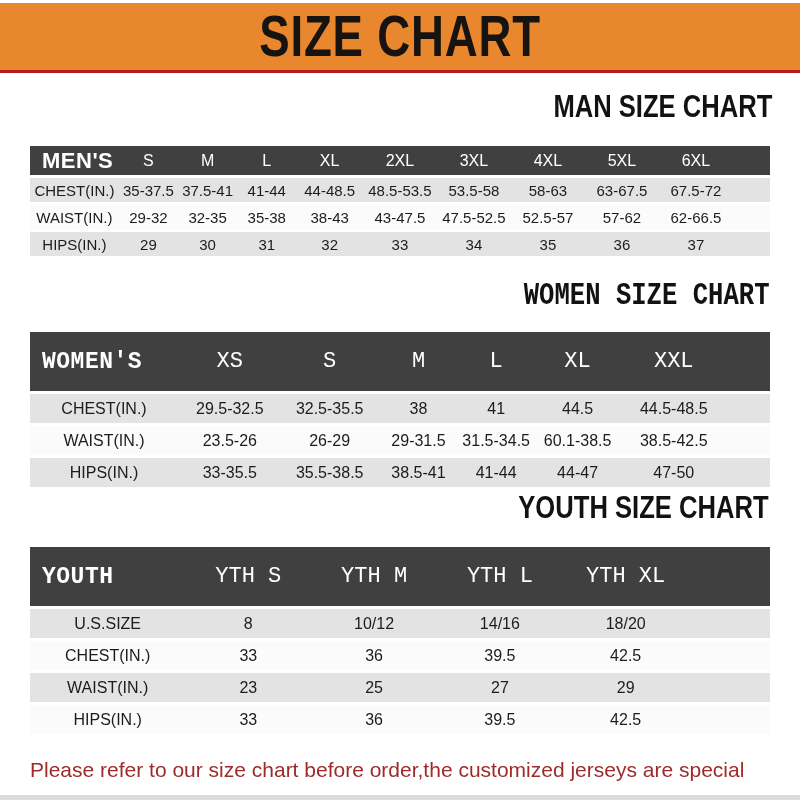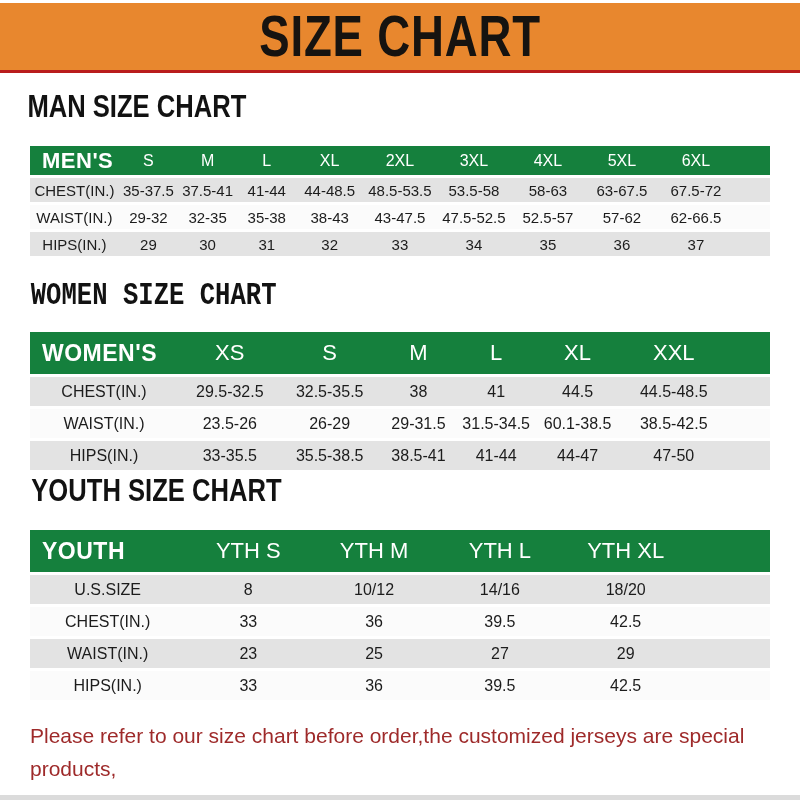--- a/index.html
+++ b/index.html
@@ -12,51 +12,51 @@
     margin-top:3px;height:67px;background:#E8872E;
     border-bottom:3px solid #b91c1c;
     display:flex;align-items:center;justify-content:center;
   }
   .title-text{
     display:inline-block;transform:scaleX(0.80);
     font-size:57px;font-weight:bold;color:#161310;
     letter-spacing:1px;white-space:nowrap;line-height:1;
   }
   
-  .section-heading{text-align:left;line-height:34px;}
+  .section-heading{text-align:right;line-height:34px;}
   .section-heading .condensed{
     display:inline-block;transform:scaleX(0.80);
     font-size:32px;font-weight:bold;color:#121212;white-space:nowrap;
   }
   .h-man{margin-top:16px;}
   .h-women{margin-top:20px;font-family:Liberation Mono, monospace;}
   .h-youth{}
   
   table.sizes{
     width:740px;margin-left:30px;table-layout:fixed;
     border-collapse:separate;border-spacing:0 3px;
   }
-  table.sizes thead tr{background:#15803d;color:#ffffff;}
+  table.sizes thead tr{background:#404040;color:#ffffff;}
   table.sizes tbody tr:nth-child(odd){background:#E3E3E3;}
   table.sizes tbody tr:nth-child(even){background:#FBFBFB;}
   table.sizes th,table.sizes td{
     padding:0;text-align:center;vertical-align:middle;
     font-weight:normal;white-space:nowrap;overflow:visible;
   }
   table.sizes .cat{
     text-align:left;padding-left:12px;font-weight:bold;letter-spacing:0.5px;
   }
   .tbl-men{margin-top:14px;}
   .tbl-men thead tr{height:29px;}
   .tbl-men .cat{font-size:22px;}
   .tbl-men .colhead{font-size:16px;}
   .tbl-men tbody tr{height:24px;font-size:15px;color:#1c1c1c;}
   .tbl-women{margin-top:12px;}
   .tbl-youth{margin-top:14px;}
-  .tbl-big thead tr{height:42px;}
+  .tbl-big thead tr{height:59px;font-family:Liberation Mono, monospace;}
   .tbl-big .cat{font-size:23px;}
   .tbl-big .colhead{font-size:22px;}
   .tbl-big tbody tr{height:29px;font-size:16px;color:#1c1c1c;}
   
   .footer-note{
     margin-top:16px;padding-left:30px;
     font-size:21px;line-height:33px;color:#9E2A2A;
   }
   .bottom-strip{
     position:absolute;left:0;bottom:0;width:800px;height:5px;background:#DBDBDB;

